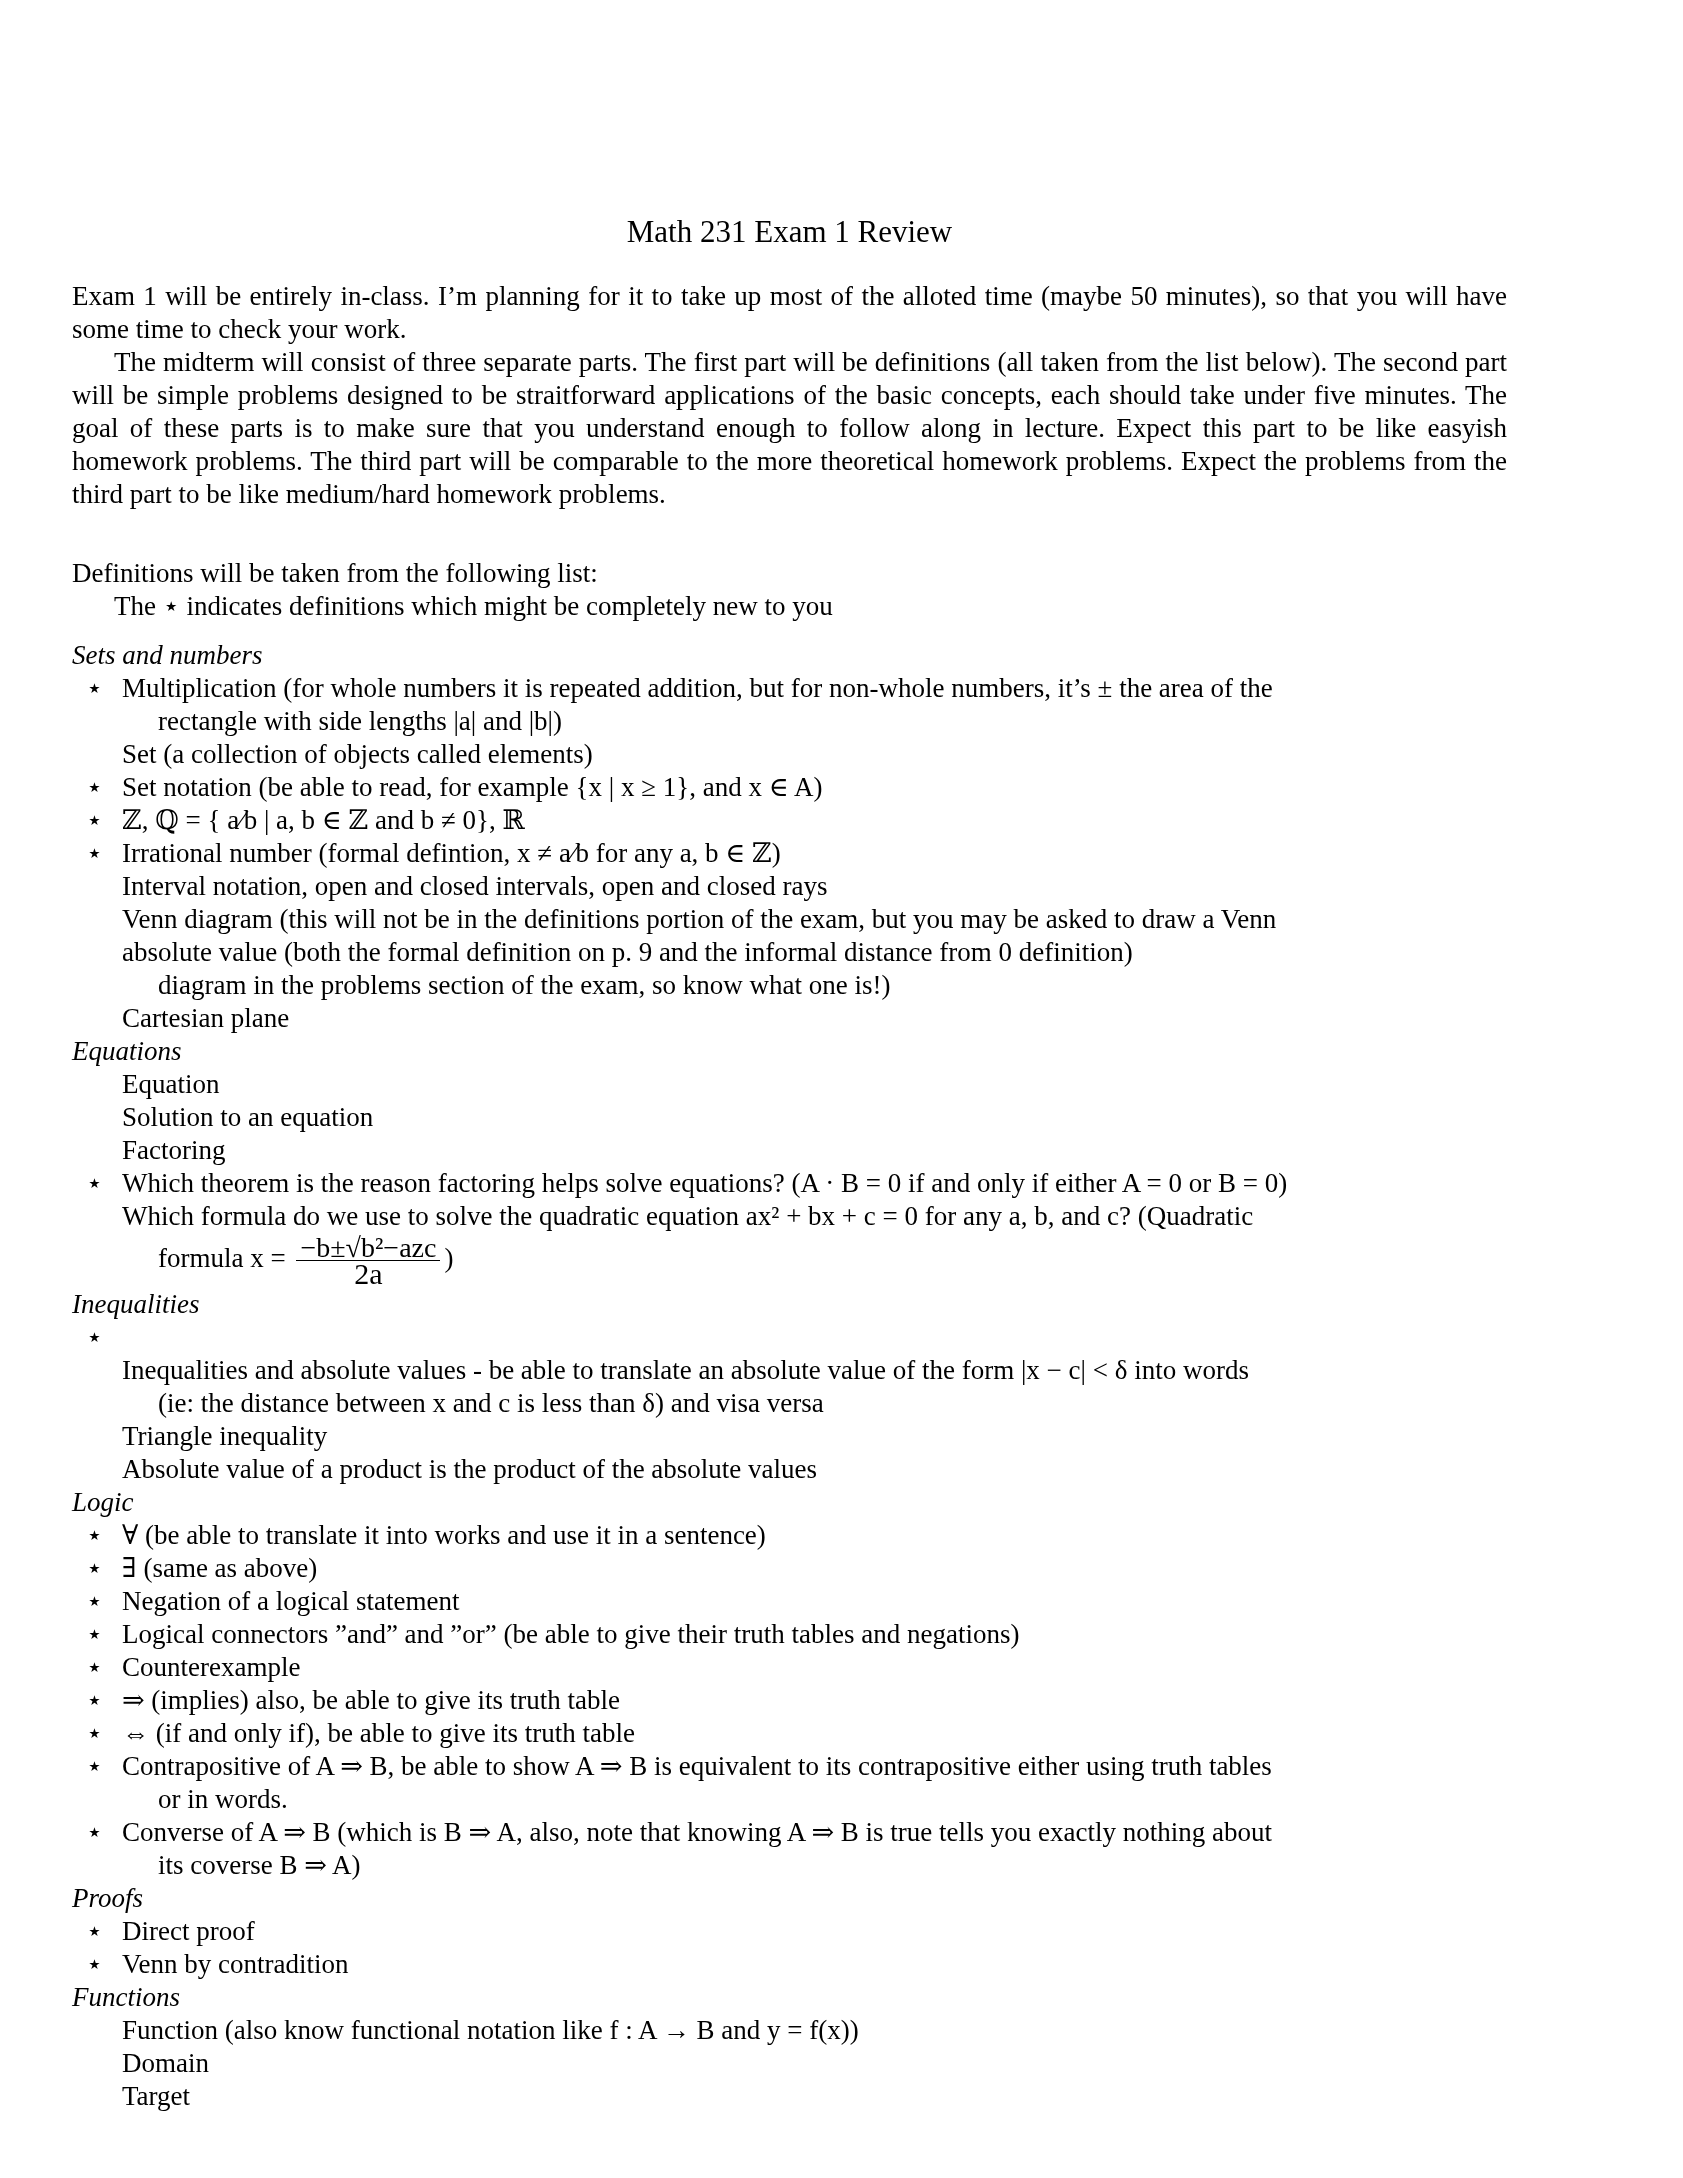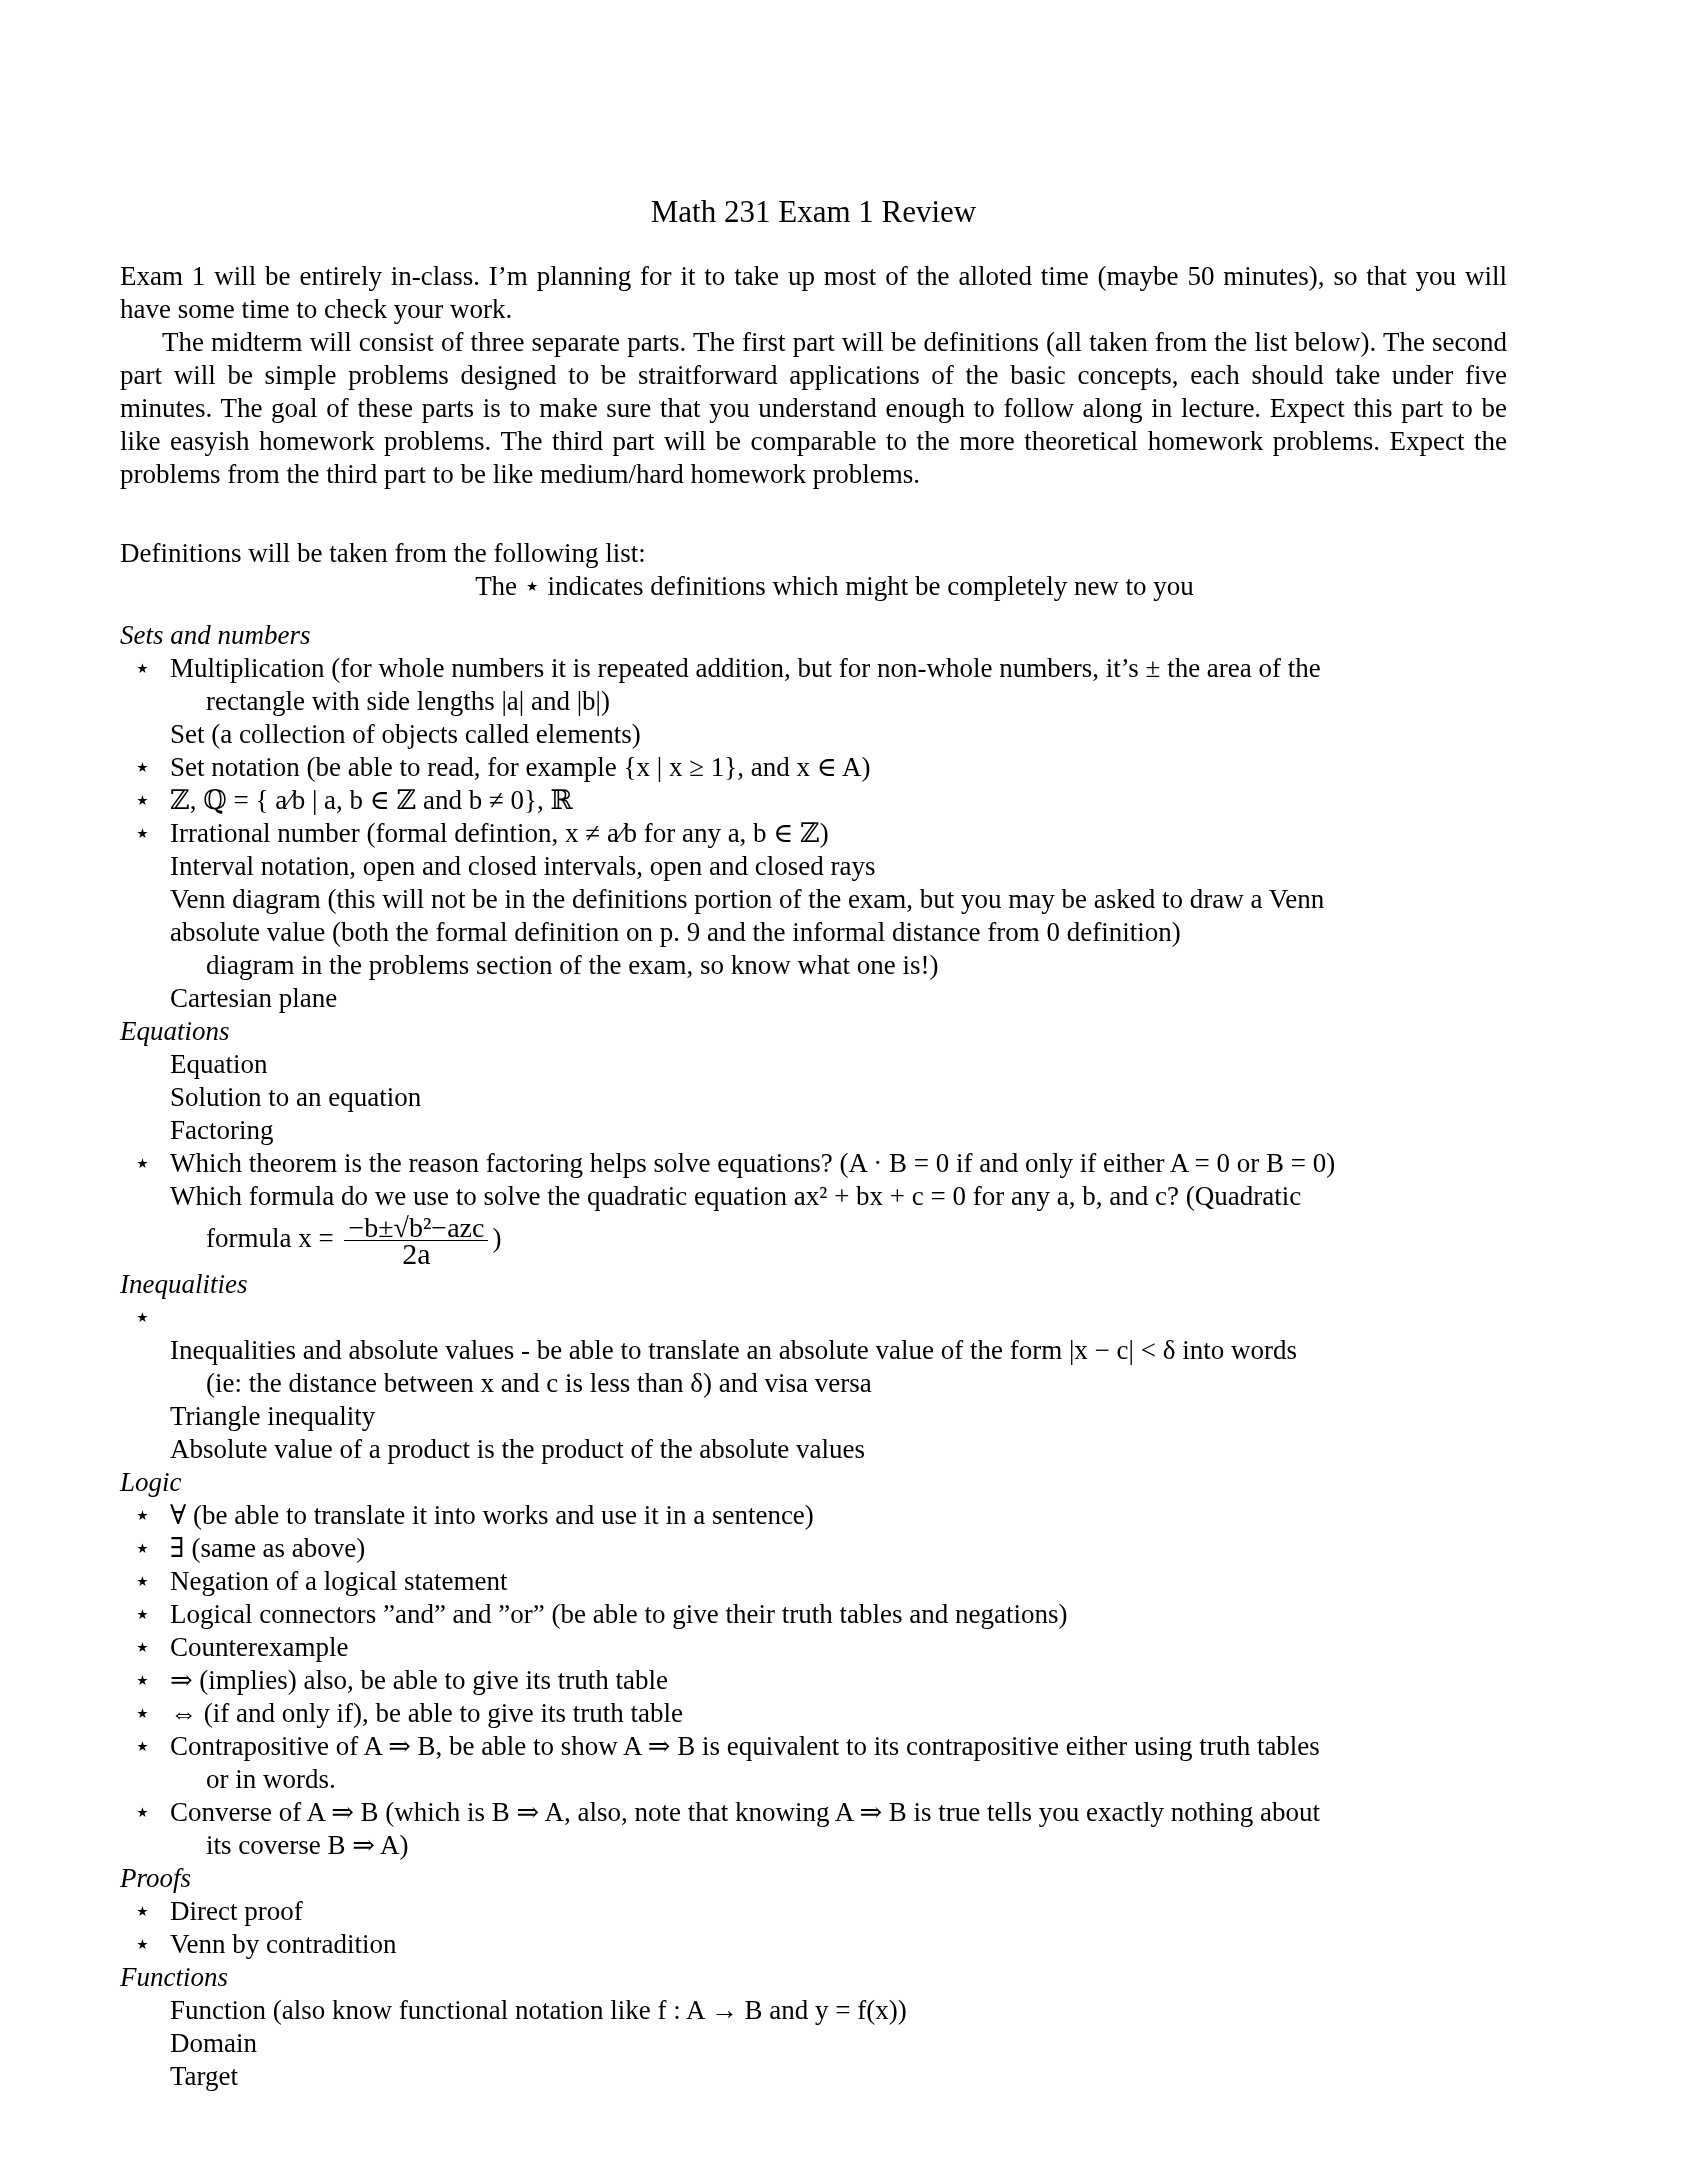--- a/index.html
+++ b/index.html
@@ -12,21 +12,22 @@
     background: #ffffff;
     color: #000000;
     font-family: "Liberation Serif", "DejaVu Serif", serif;
     font-size: 27px;
     overflow: hidden;
   }
   .page {
     box-sizing: border-box;
     width: 1683px;
     height: 1920px;
-    padding: 194px 176px 0 120px;
+    padding: 194px 176px 0 72px;
+    margin-top: 20px;
   }
   .title {
     font-size: 31px;
     font-weight: normal;
     text-align: center;
     margin: 0 0 30px 0;
     line-height: 36px;
   }
   .para {
     margin: 0;
@@ -37,21 +38,20 @@
     text-indent: 42px;
   }
   .intro {
     margin-top: 46px;
   }
   .intro-line {
     line-height: 33px;
   }
   .intro-line.indented {
     padding-left: 42px;
-    text-align: center;
   }
   .list {
     margin-top: 16px;
   }
   .doc-line {
     position: relative;
     line-height: 33px;
     min-height: 33px;
     white-space: nowrap;
   }

